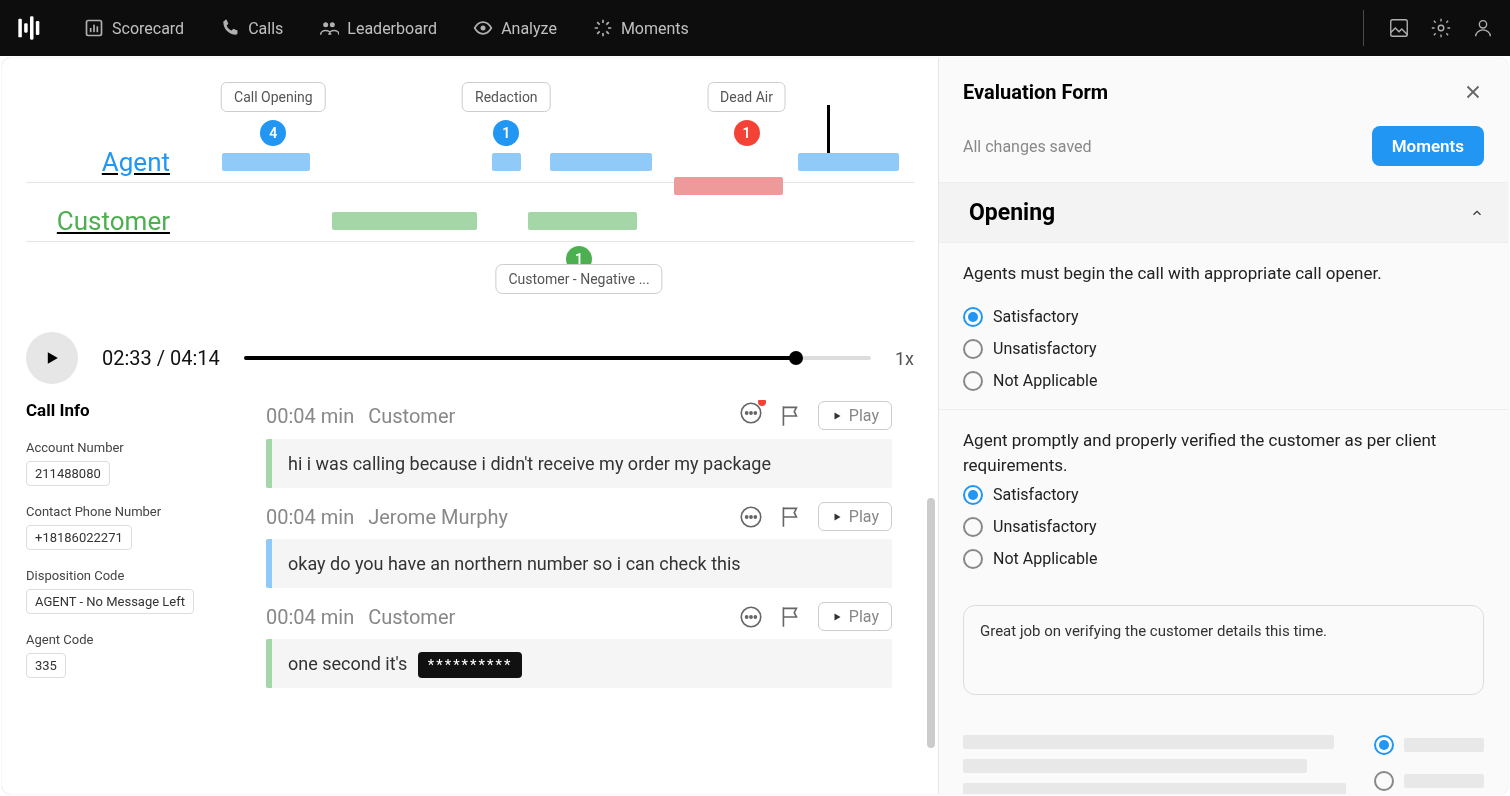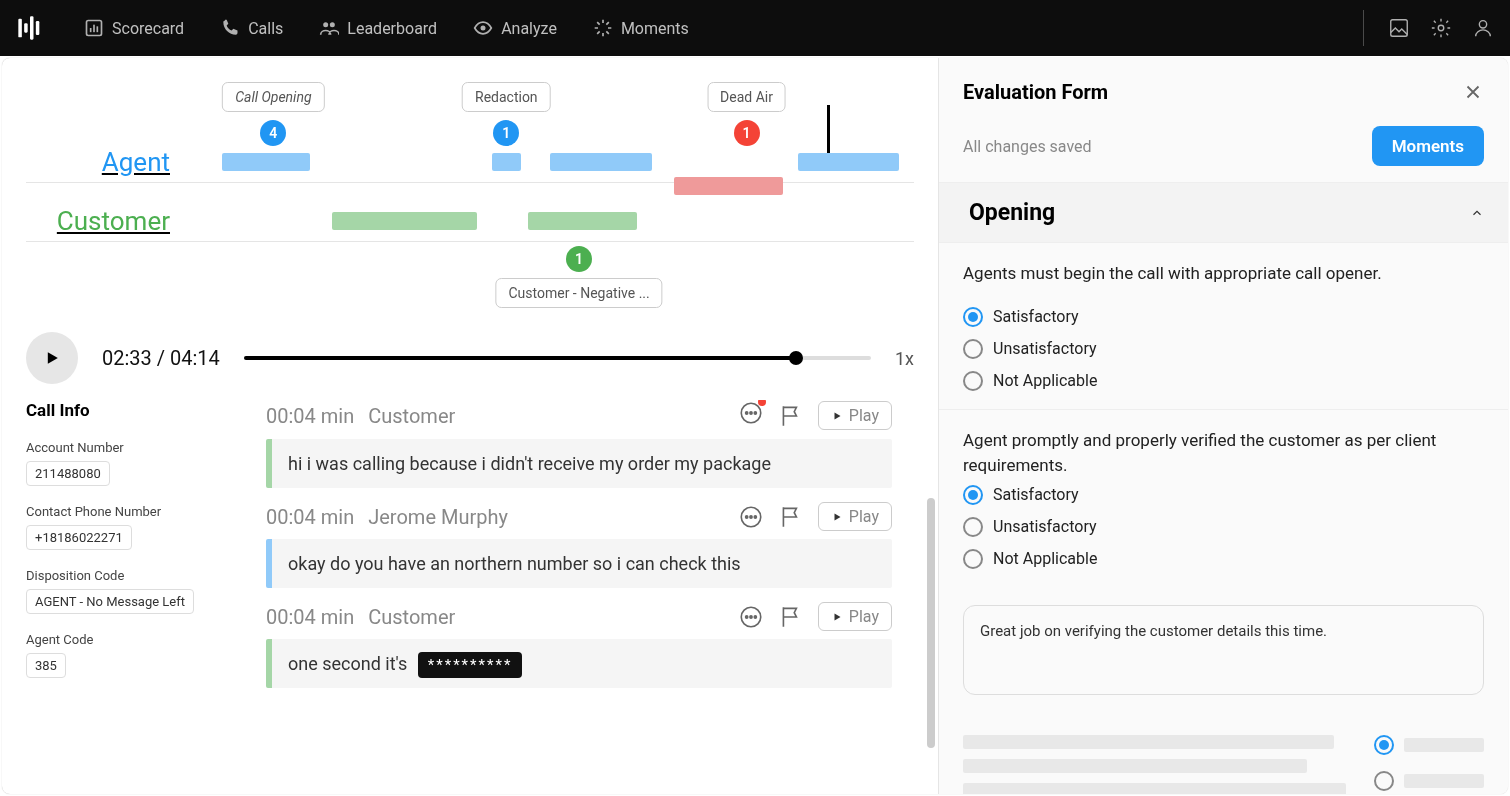--- a/index.html
+++ b/index.html
@@ -164,21 +164,21 @@
       </svg>
   </div>
 </div>
 
 <div class="main">
   <div class="left">
 
     <div class="timeline-wrap">
 
       <div style="position:relative; height:60px; margin-left:160px;">
-        <div class="marker-pill" style="left:12%; top:0;font-style:italic;">Call Opening</div>
+        <div class="marker-pill" style="left:12%; top:0;">Call Opening</div>
         <div class="marker-dot dot-blue" style="left:12%; top:38px;">4</div>
         <div class="marker-pill" style="left:44%; top:0;">Redaction</div>
         <div class="marker-dot dot-blue" style="left:44%; top:38px;">1</div>
         <div class="marker-pill" style="left:77%; top:0;">Dead Air</div>
         <div class="marker-dot dot-red" style="left:77%; top:38px;">1</div>
       </div>
 
       <div class="tl-row">
         <div class="tl-label agent">Agent</div>
         <div class="tl-track" style="position:relative;">
@@ -196,21 +196,21 @@
         <div class="tl-label customer">Customer</div>
         <div class="tl-track">
           <div class="seg cust" style="left:20%; width:20%;"></div>
           <div class="seg cust" style="left:47%; width:15%;"></div>
         </div>
       </div>
       <div style="height:1px; background:#e5e5e5;"></div>
 
       <div style="position:relative; height:60px; margin-left:160px;">
         <div class="marker-dot dot-green" style="left:54%; top:4px;">1</div>
-        <div class="marker-pill" style="left:54%; top:36px;">Customer - Negative ...</div>
+        <div class="marker-pill" style="left:54%; top:22px;border-radius:7px;">Customer - Negative ...</div>
       </div>
     </div>
 
     <div class="player-row">
       <div class="play-btn">
         <svg viewBox="0 0 24 24">
             <path d="M7 5v14l12-7z"></path>
           </svg>
       </div>
       <div class="time-txt">
@@ -233,21 +233,21 @@
         <div class="ci-field">
           <div class="ci-label">Contact Phone Number</div>
           <div class="ci-val">+18186022271</div>
         </div>
         <div class="ci-field">
           <div class="ci-label">Disposition Code</div>
           <div class="ci-val">AGENT - No Message Left</div>
         </div>
         <div class="ci-field">
           <div class="ci-label">Agent Code</div>
-          <div class="ci-val">385</div>
+          <div class="ci-val">335</div>
         </div>
       </div>
 
       <div class="transcript">
 
         <div class="trn-block">
           <div class="trn-head">
             <span>00:04 min</span>
             <span class="who">Customer</span>
             <div class="trn-actions">

